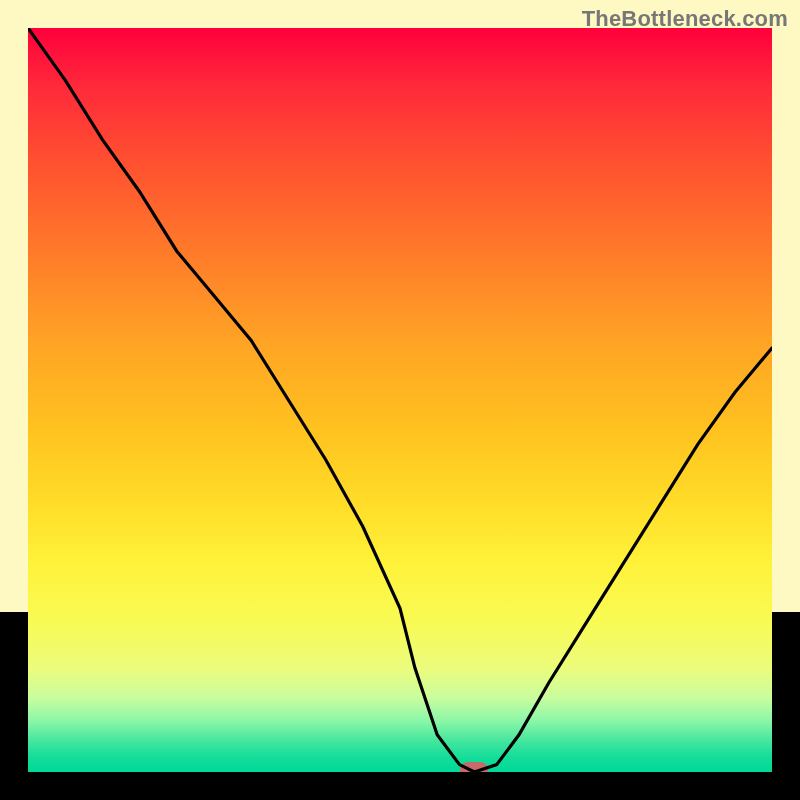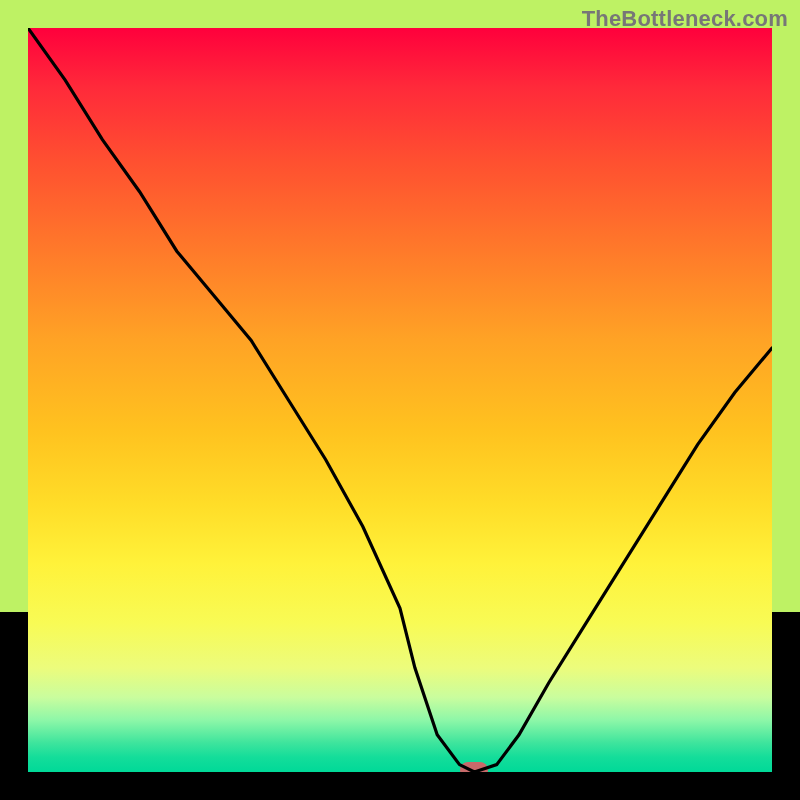--- a/index.html
+++ b/index.html
@@ -8,21 +8,21 @@
     width: 800px;
     height: 800px;
     background: #000;
     overflow: hidden;
     font-family: Arial, Helvetica, sans-serif;
   }
   .frame {
     position: relative;
     width: 800px;
     height: 612px;
-    background: #bef264;
+    background: #fef9c3;
   }
   .watermark {
     position: absolute;
     top: 6px;
     right: 12px;
     color: #777;
     font-size: 22px;
     font-weight: 600;
     letter-spacing: 0.2px;
     z-index: 20;

